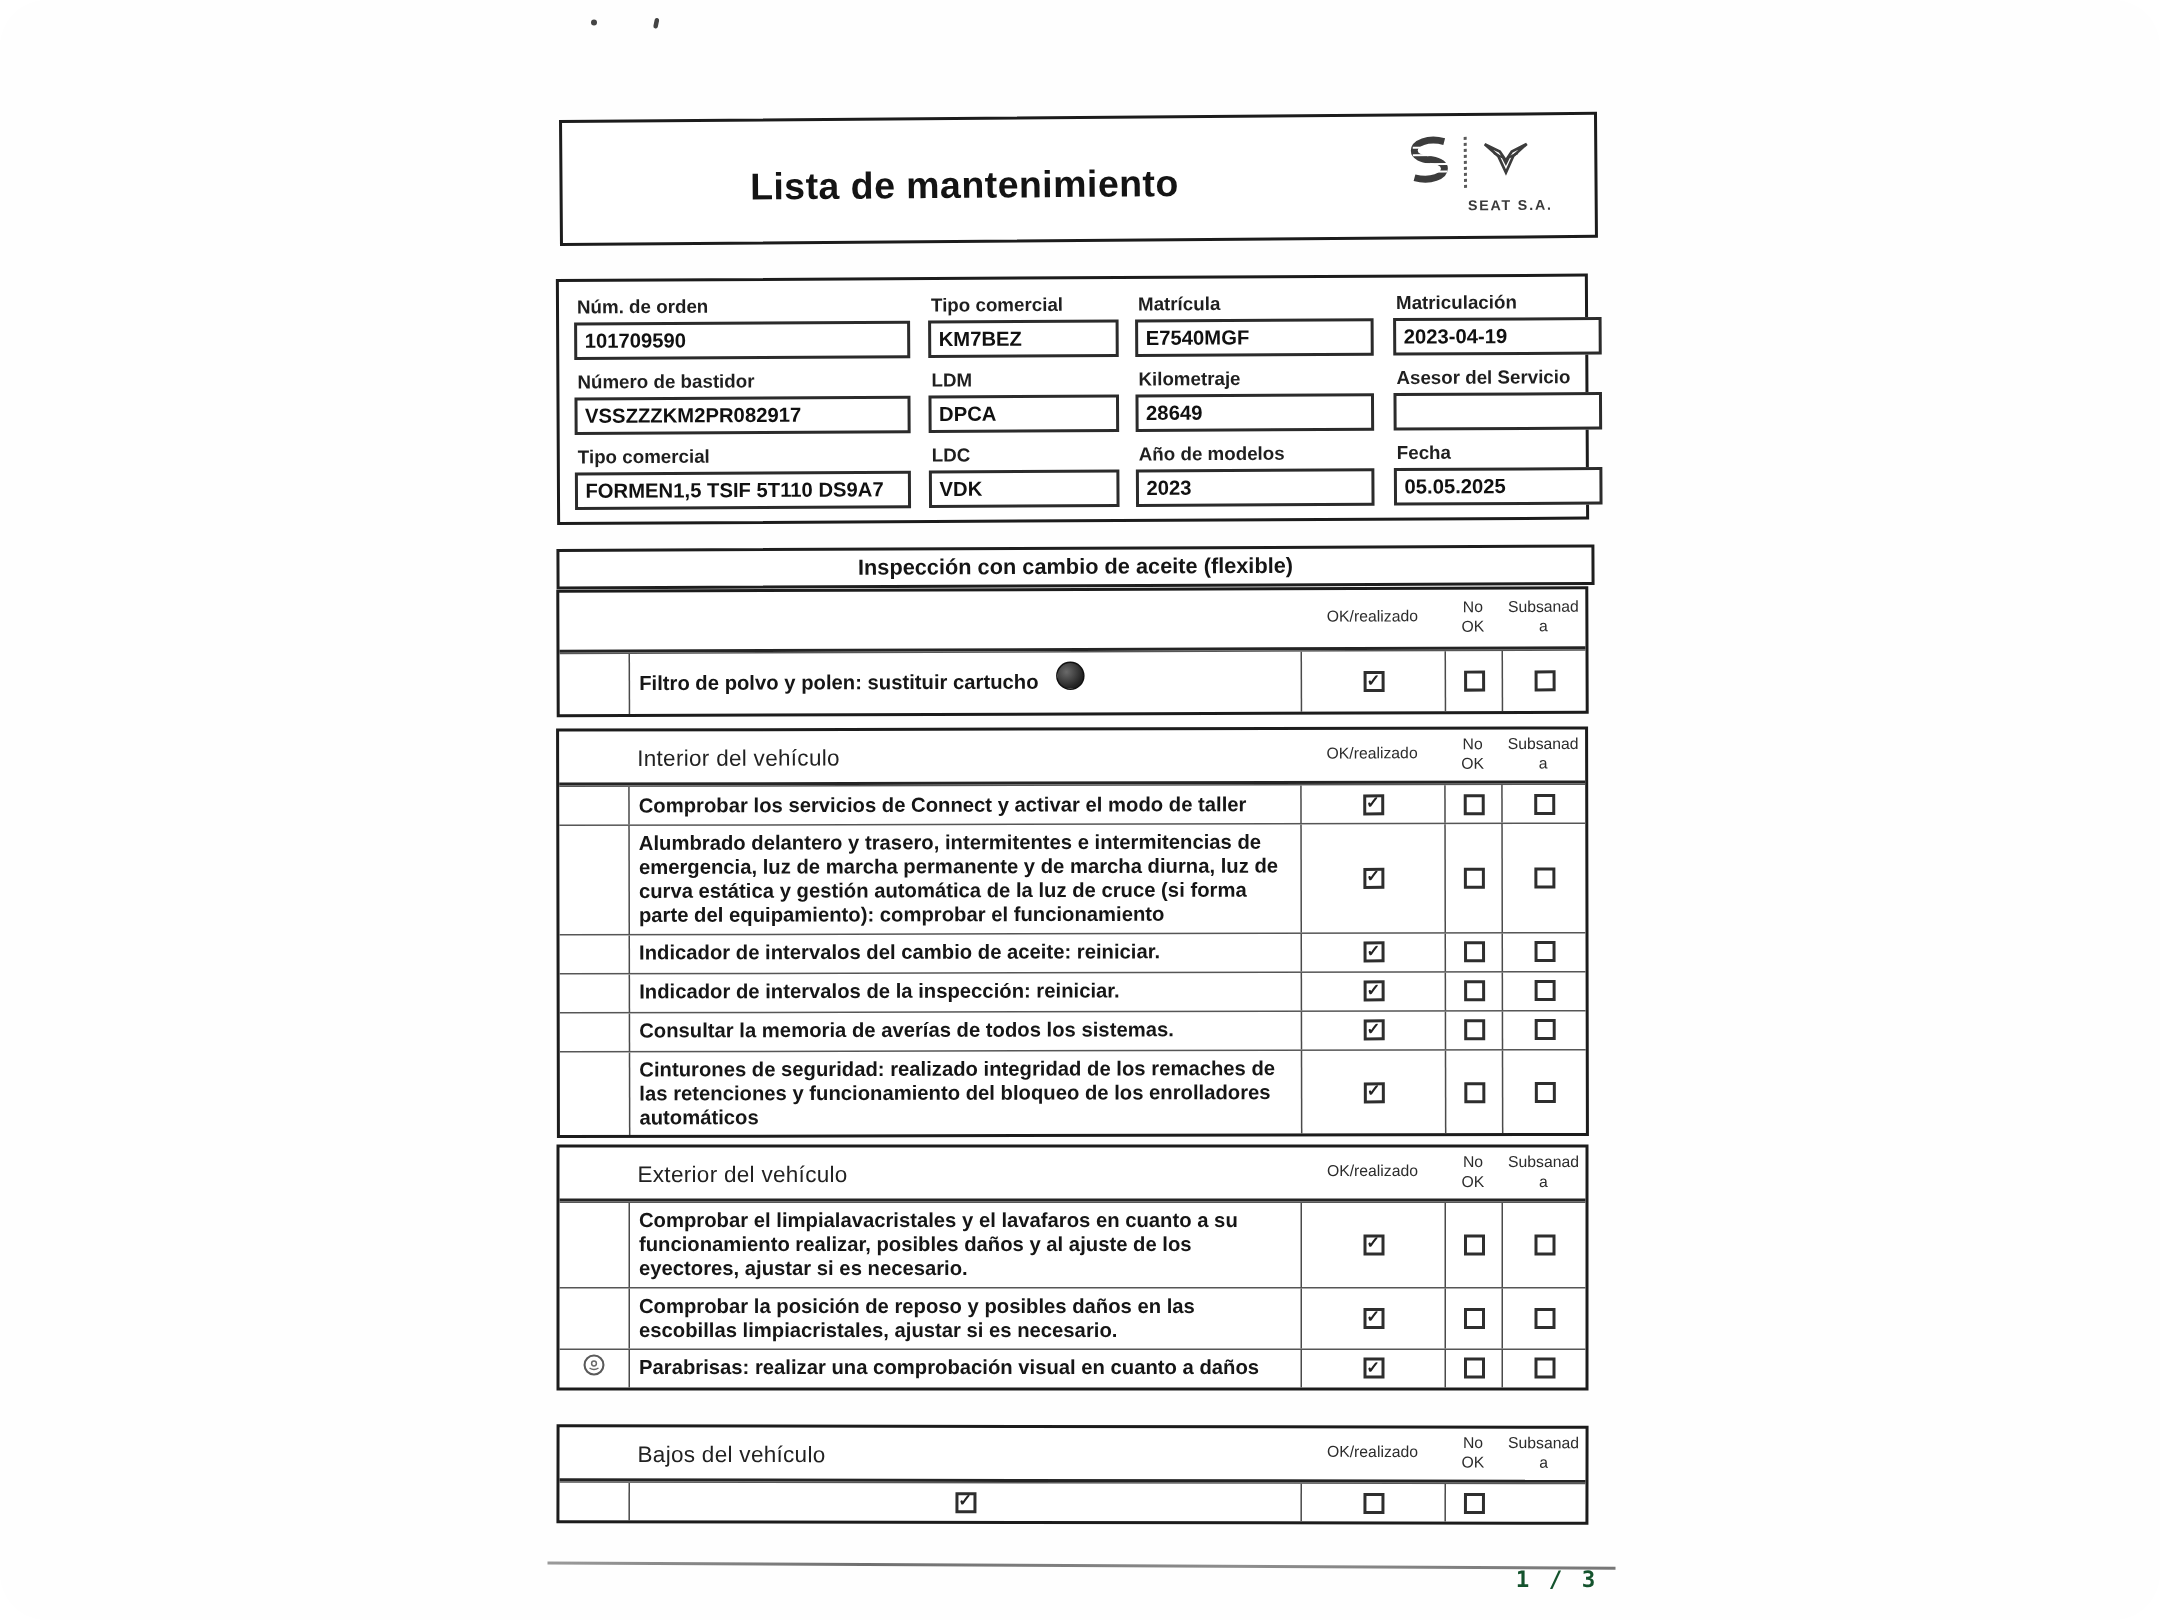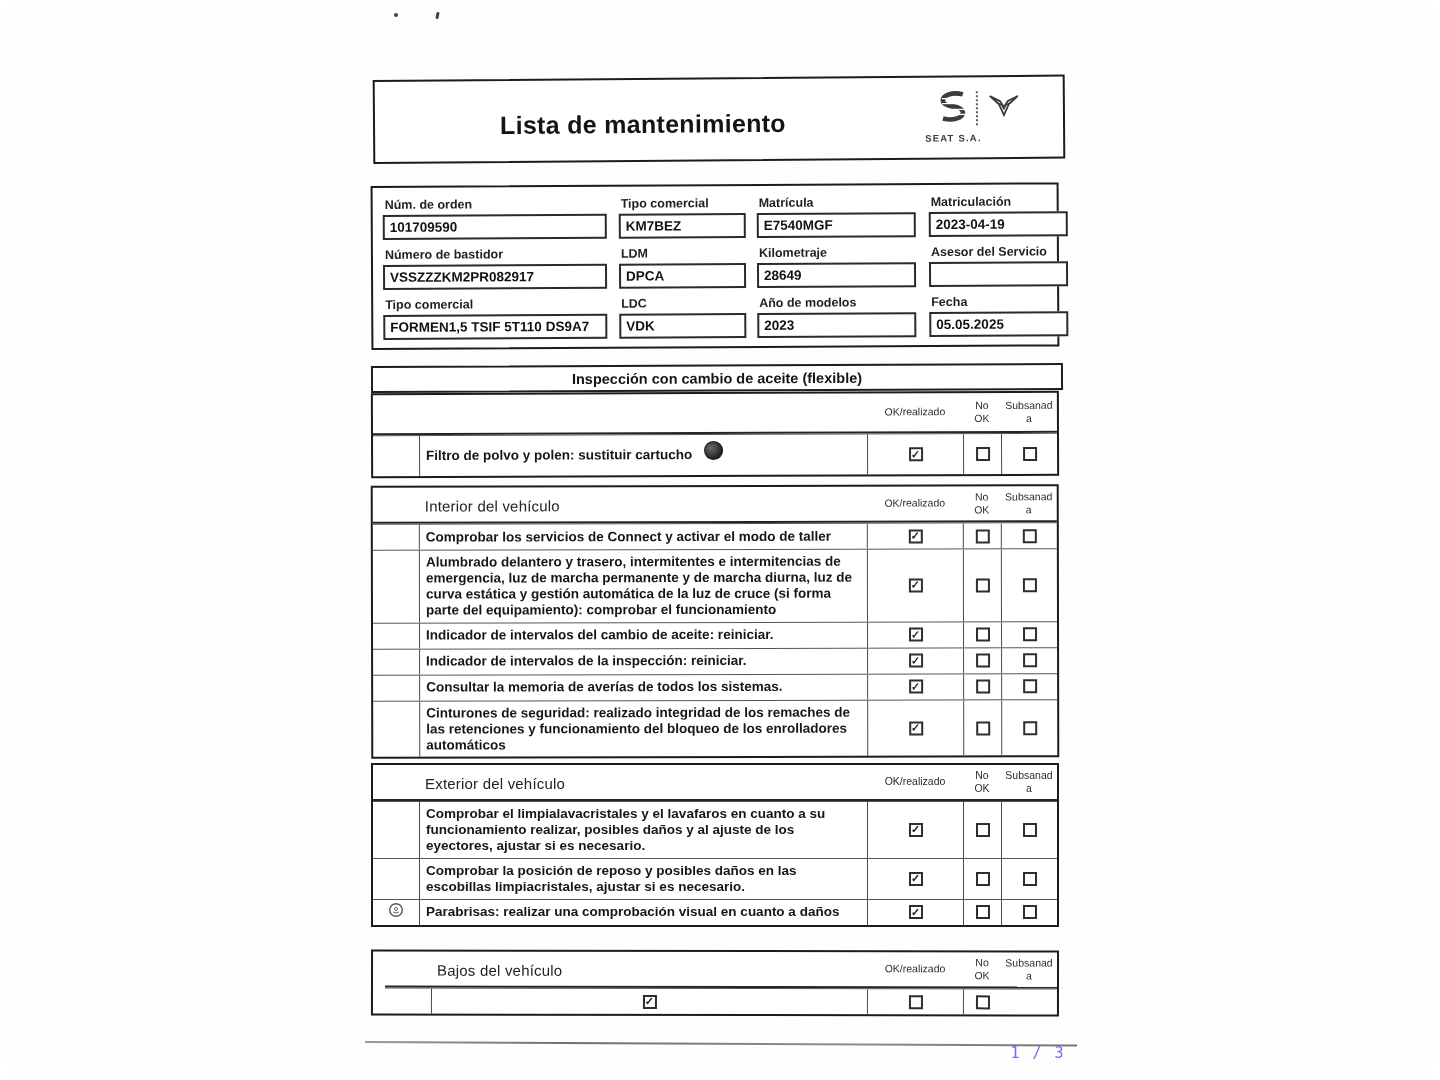--- a/index.html
+++ b/index.html
@@ -11,21 +11,21 @@
   .speck{position:absolute;background:#444;border-radius:50%;}
   .speck.s1{left:394px;top:13px;width:4px;height:4px;}
   .speck.s2{left:436px;top:12px;width:3px;height:7px;border-radius:2px;transform:rotate(12deg);}
 
   
   .header-box{
     position:absolute;left:373px;top:80px;width:688px;height:80px;
     border:2px solid #1c1c1c;background:#fff;transform:rotate(-0.45deg);transform-origin:left center;
   }
   .doc-title{position:absolute;left:125px;top:30px;font-size:25px;font-weight:700;letter-spacing:0.3px;color:#141414;}
-  .logo-block{position:absolute;right:28px;top:12px;width:110px;text-align:left;}
+  .logo-block{position:absolute;right:28px;top:12px;width:110px;text-align:right;}
   .logo-row{display:flex;align-items:center;justify-content:center;gap:10px;height:38px;}
   .logo-divider{height:34px;border-left:2px dotted #5a5a5a;}
   .brand-text{margin-top:5px;font-size:9.5px;font-weight:700;letter-spacing:1.2px;color:#3a3a3a;}
 
   
   .fields-box{
     position:absolute;left:371px;top:186px;width:688px;height:164px;
     border:2px solid #1c1c1c;background:#fff;transform:rotate(-0.3deg);transform-origin:left center;
     display:grid;grid-template-columns:236px 138px 172px 1fr;
     grid-template-rows:1fr 1fr 1fr;padding:5px 6px;box-sizing:border-box;
@@ -46,21 +46,21 @@
     font-size:14.5px;font-weight:700;color:#151515;
   }
 
   
   .sec{
     position:absolute;left:371px;width:688px;border:2px solid #1c1c1c;background:#fff;box-sizing:border-box;
   }
   .sec-0{top:392px;transform:rotate(-0.2deg);}
   .sec-1{top:485px;transform:rotate(-0.12deg);}
   .sec-2{top:763px;}
-  .sec-3{top:950px;transform:rotate(0.08deg);padding-left:12px;}
+  .sec-3{top:950px;transform:rotate(0.08deg);}
   .grid-row{display:grid;grid-template-columns:46px 1fr 96px 38px 56px;}
   .sec-head{min-height:34px;border-bottom:2px solid #242424;align-items:center;}
   .sec-head.tall{min-height:38px;}
   .sec-title{font-size:15px;font-weight:400;color:#222;padding:6px 4px 4px 6px;letter-spacing:0.2px;}
   .col-head{font-size:10.5px;font-weight:400;color:#2c2c2c;text-align:center;line-height:1.25;
     display:flex;flex-direction:column;justify-content:center;}
   .trow{border-top:1px solid #565656;align-items:stretch;}
   .trow:first-of-type{border-top:none;}
   .cell-margin{display:flex;align-items:center;justify-content:center;}
   .cell-text{
@@ -83,21 +83,21 @@
   .min30{min-height:31px;}
 
   
   .footer-line{
     position:absolute;left:365px;top:1041px;width:712px;height:2px;
     background:linear-gradient(90deg,#9a9a9a,#6f6f6f 30%,#8d8d8d 65%,#777);
     transform:rotate(0.28deg);transform-origin:left center;
   }
   .page-num{
     position:absolute;left:998px;top:1044px;width:80px;text-align:center;
-    font-family:"DejaVu Sans Mono",monospace;font-size:15px;font-weight:400;letter-spacing:2px;color:#8b5cf6;
+    font-family:"DejaVu Sans Mono",monospace;font-size:15px;font-weight:700;letter-spacing:2px;color:#14532d;
   }
 </style>
 </head>
 <body>
 
 <div class="stage">
 
   <span class="speck s1"></span>
   <span class="speck s2"></span>
 

